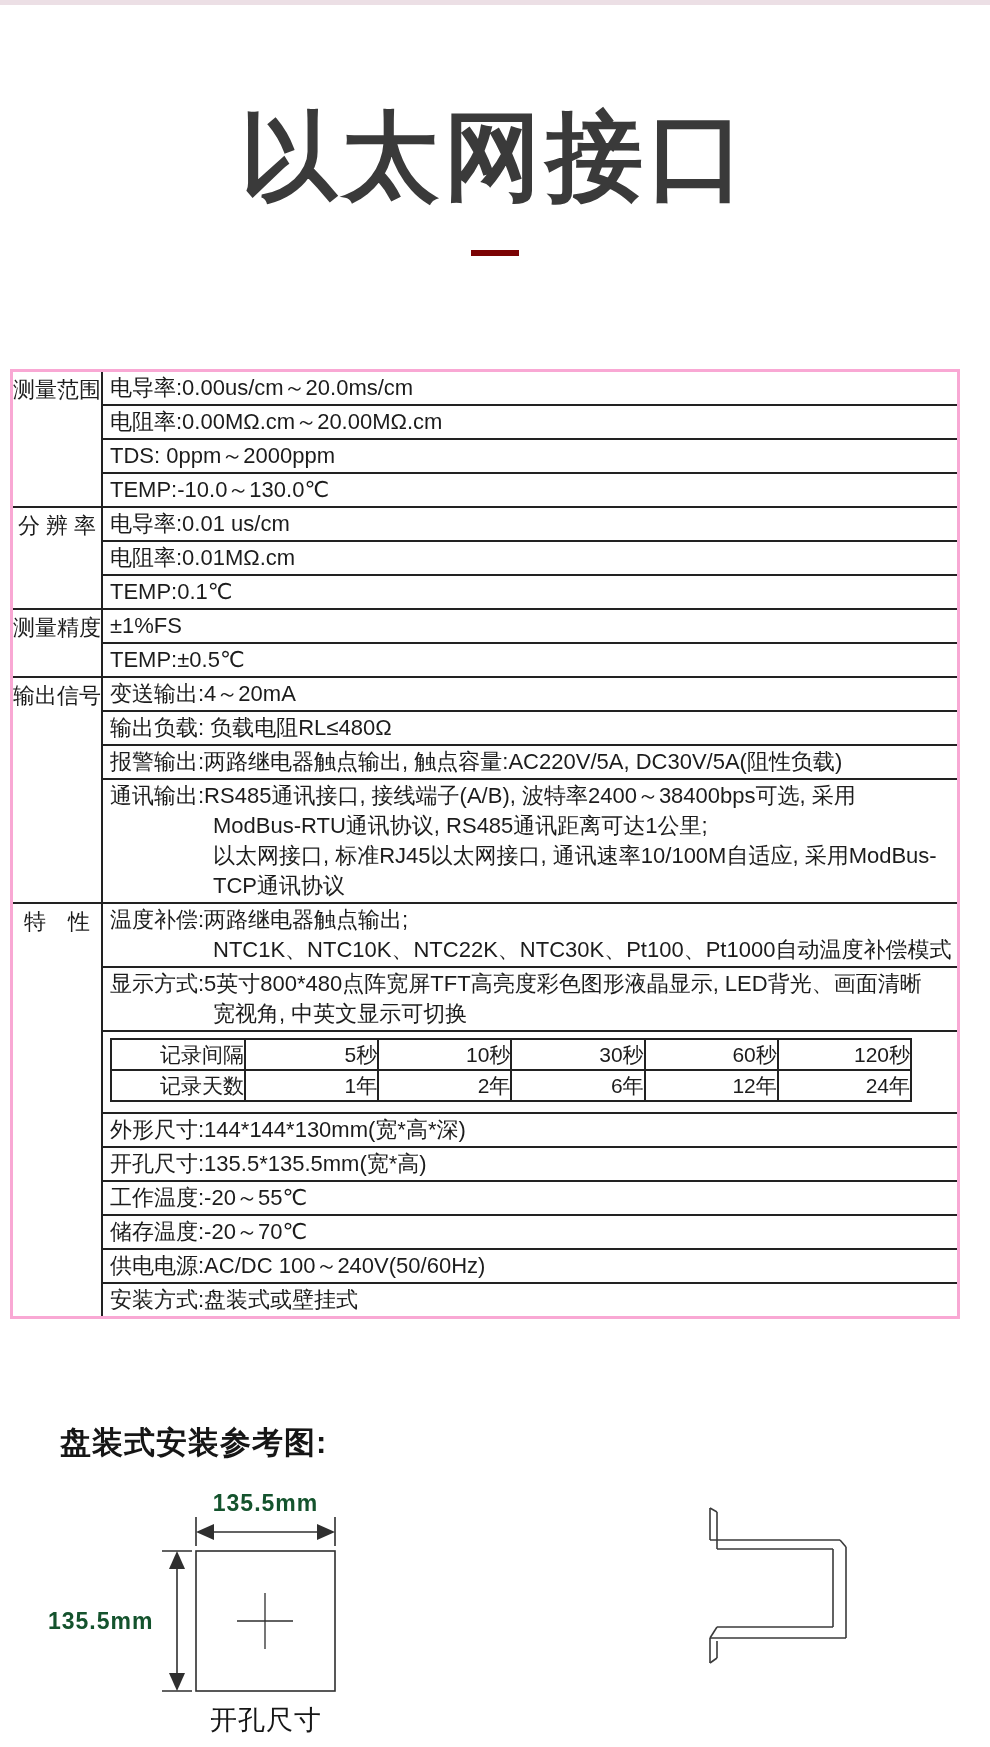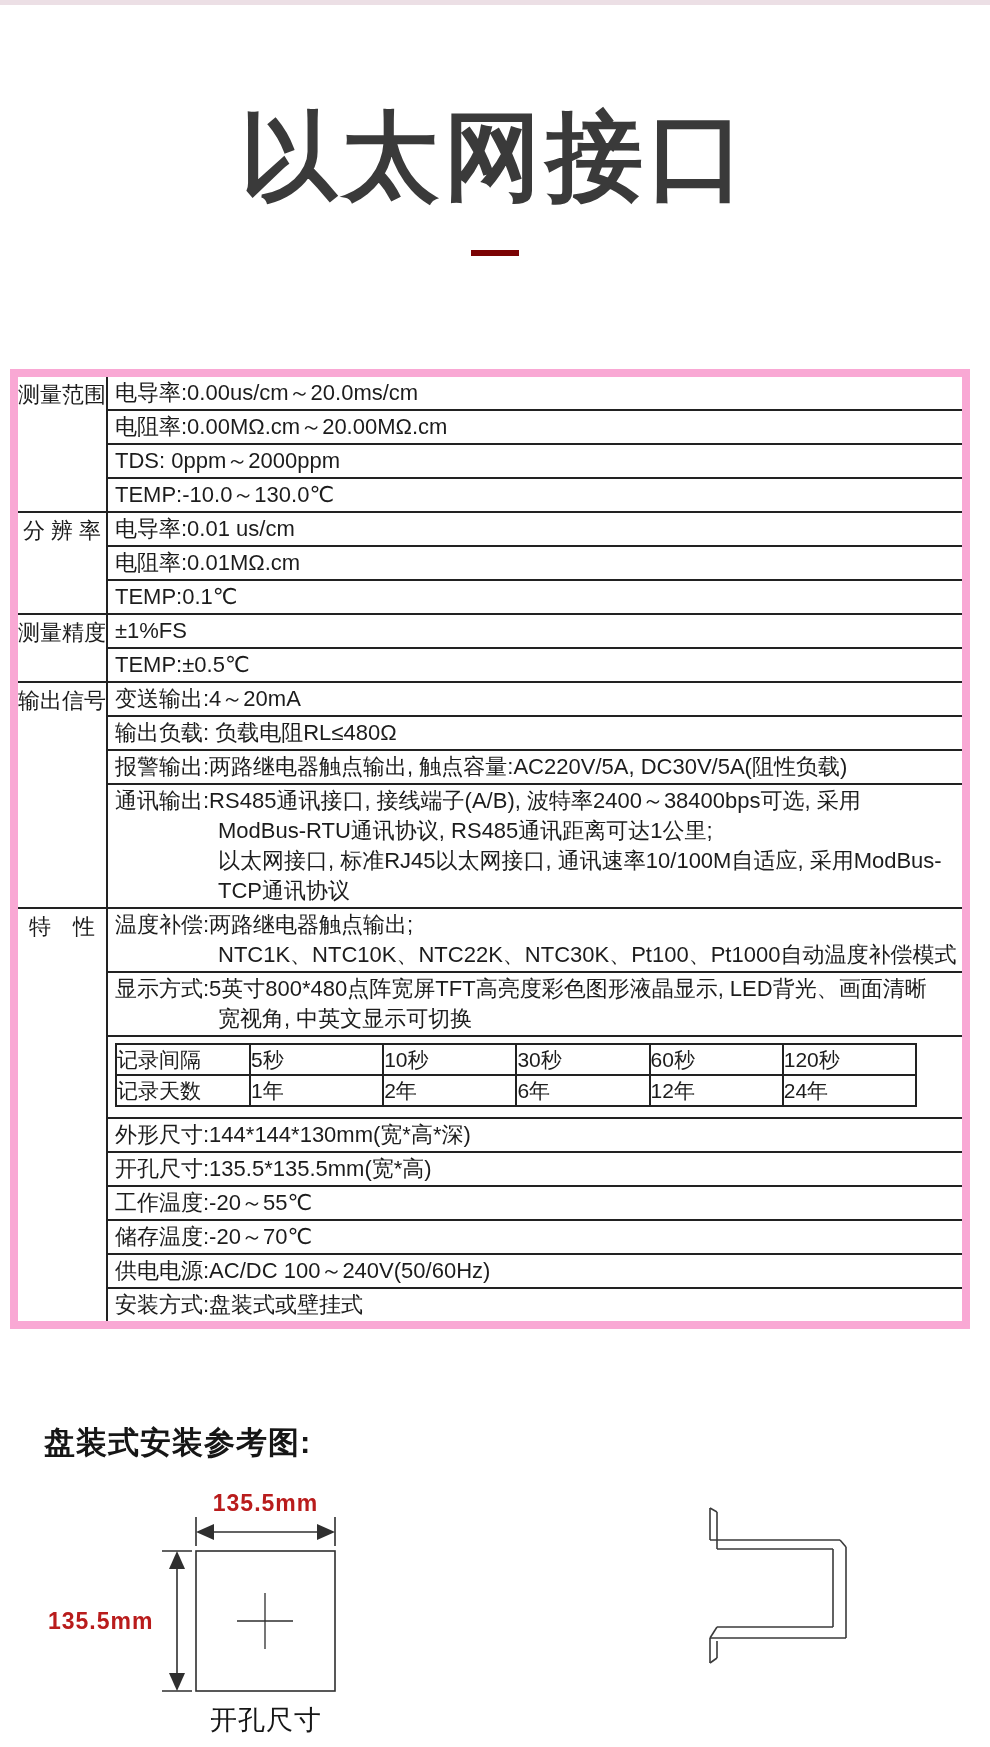--- a/index.html
+++ b/index.html
@@ -22,21 +22,21 @@
     color:#3a3a3a;line-height:1.1;
   }
   #title-underline{
     position:absolute;left:471px;top:250px;width:48px;height:6px;
   }
 
   
   #spec-table{
     position:absolute;left:10px;top:369px;width:940px;
     border-collapse:collapse;
-    border:8px solid #f9a8d4;
+    border:3px solid #f9a8d4;
   }
   #spec-table td{
     border:2px solid #222222;
     vertical-align:top;
   }
   #spec-table td.glabel{
     width:128px;
     text-align:center;
     font-size:22px;
     padding:3px 0 0 0;
@@ -50,39 +50,39 @@
   }
   .line{line-height:30px;white-space:nowrap;}
   .line.cont{padding-left:103px;}
 
   
   .record-table{
     border-collapse:collapse;
     width:802px;
     table-layout:fixed;
     margin:5px 0 9px 0;
-    text-align:left;
+    text-align:right;
   }
   .record-table td{
     border:2px solid #222222;
     font-size:21px;
     line-height:27px;
     padding:1px 0;
     vertical-align:middle;
   }
   .record-table td:first-child{width:132px;}
 
   
   #mount-heading{
-    position:absolute;left:44px;top:1422px;
+    position:absolute;left:60px;top:1422px;
     font-size:31px;font-weight:800;letter-spacing:1px;color:#161616;
   }
   .dim-label{
     position:absolute;
-    font-size:23px;font-weight:700;color:#b91c1c;
+    font-size:23px;font-weight:700;color:#14532d;
     letter-spacing:1px;
   }
   #cutout-width-label{left:196px;top:1490px;width:139px;text-align:center;}
   #cutout-height-label{left:48px;top:1608px;width:120px;text-align:left;}
   .diagram-caption{
     position:absolute;
     font-size:27px;font-weight:400;color:#161616;
     text-align:center;letter-spacing:1px;
   }
   #cutout-caption{left:176px;top:1702px;width:180px;}

